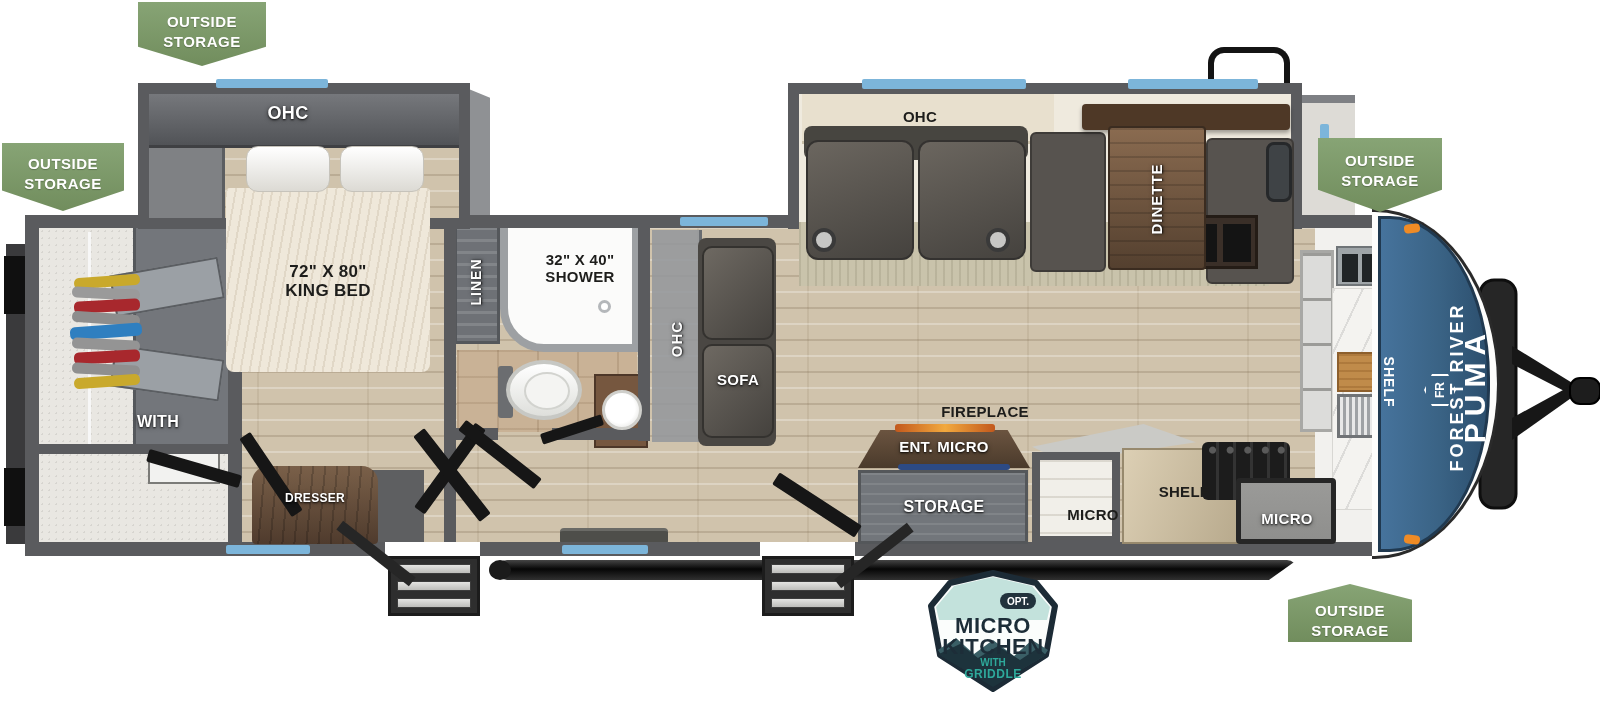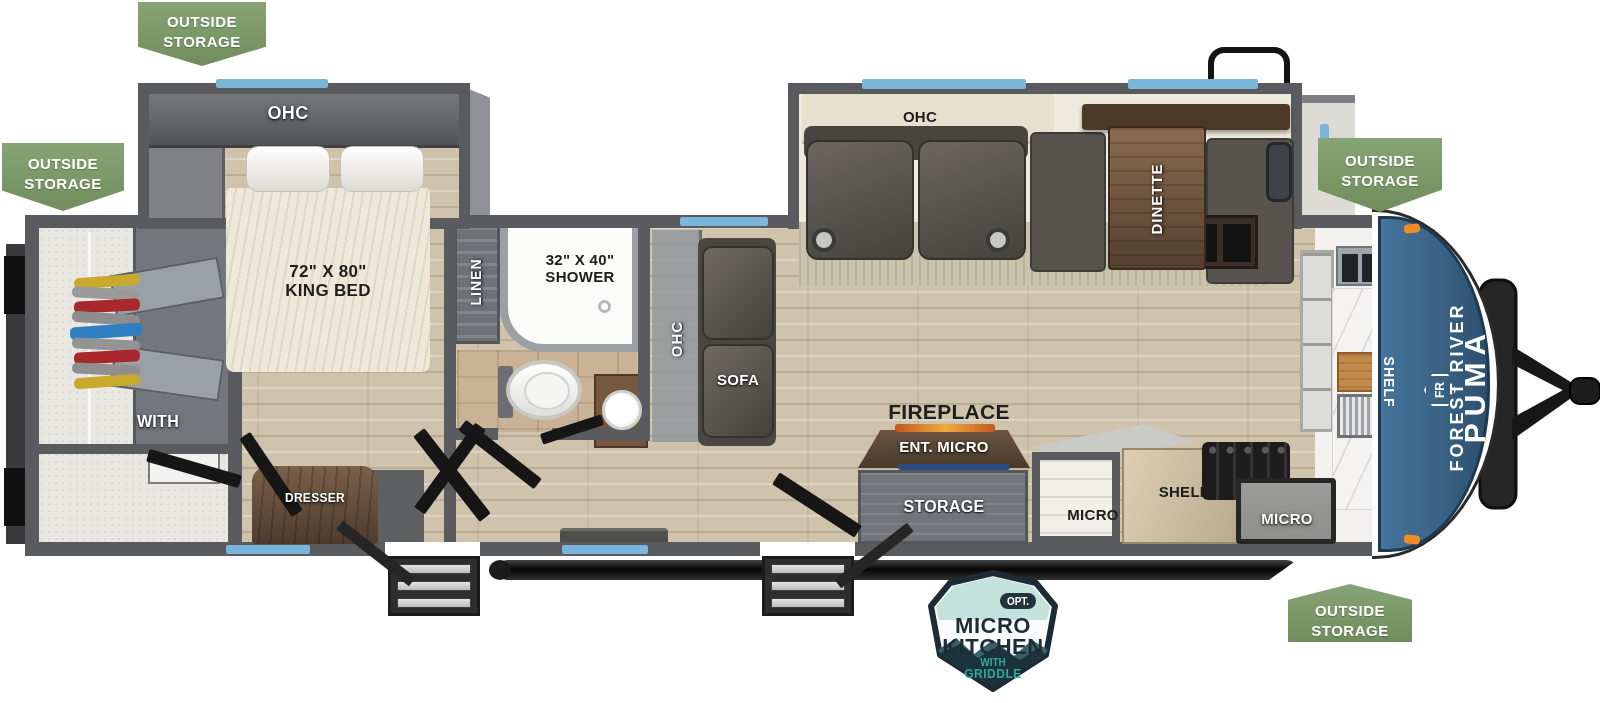--- a/index.html
+++ b/index.html
@@ -216,21 +216,21 @@
 KING BED</div>
   <div class="lbl" style="left:126px;top:412px;width:64px;height:20px;font-size:16px;">WITH</div>
   <div class="lbl" style="left:254px;top:490px;width:122px;height:18px;font-size:12px;">DRESSER</div>
   <div class="lbl" style="left:431px;top:273px;width:92px;height:18px;font-size:14px;transform:rotate(-90deg);letter-spacing:1px;">LINEN</div>
   <div class="lbl dark" style="left:528px;top:250px;width:104px;height:38px;font-size:15px;">32" X 40"
 SHOWER</div>
   <div class="lbl" style="left:610px;top:330px;width:134px;height:18px;font-size:15px;transform:rotate(-90deg);letter-spacing:1px;">OHC</div>
   <div class="lbl" style="left:702px;top:371px;width:72px;height:18px;font-size:15px;">SOFA</div>
   <div class="lbl dark" style="left:870px;top:108px;width:100px;height:18px;font-size:15px;">OHC</div>
   <div class="lbl" style="left:1097px;top:189px;width:120px;height:20px;font-size:15px;transform:rotate(-90deg);letter-spacing:1px;">DINETTE</div>
-  <div class="lbl dark" style="left:884px;top:403px;width:130px;height:18px;font-size:21px;">FIREPLACE</div>
+  <div class="lbl dark" style="left:920px;top:403px;width:130px;height:18px;font-size:15px;">FIREPLACE</div>
   <div class="lbl" style="left:874px;top:438px;width:140px;height:18px;font-size:15px;">ENT. MICRO</div>
   <div class="lbl" style="left:888px;top:498px;width:112px;height:18px;font-size:16px;">STORAGE</div>
   <div class="lbl dark" style="left:1038px;top:506px;width:110px;height:18px;font-size:15px;">MICRO</div>
   <div class="lbl dark" style="left:1134px;top:483px;width:100px;height:18px;font-size:15px;">SHELF</div>
   <div class="lbl" style="left:1246px;top:510px;width:82px;height:18px;font-size:15px;">MICRO</div>
   <div class="lbl" style="left:1342px;top:373px;width:92px;height:18px;font-size:14px;transform:rotate(90deg);letter-spacing:1px;text-shadow:none;">SHELF</div>
 
 </div>
 
 </body></html>

